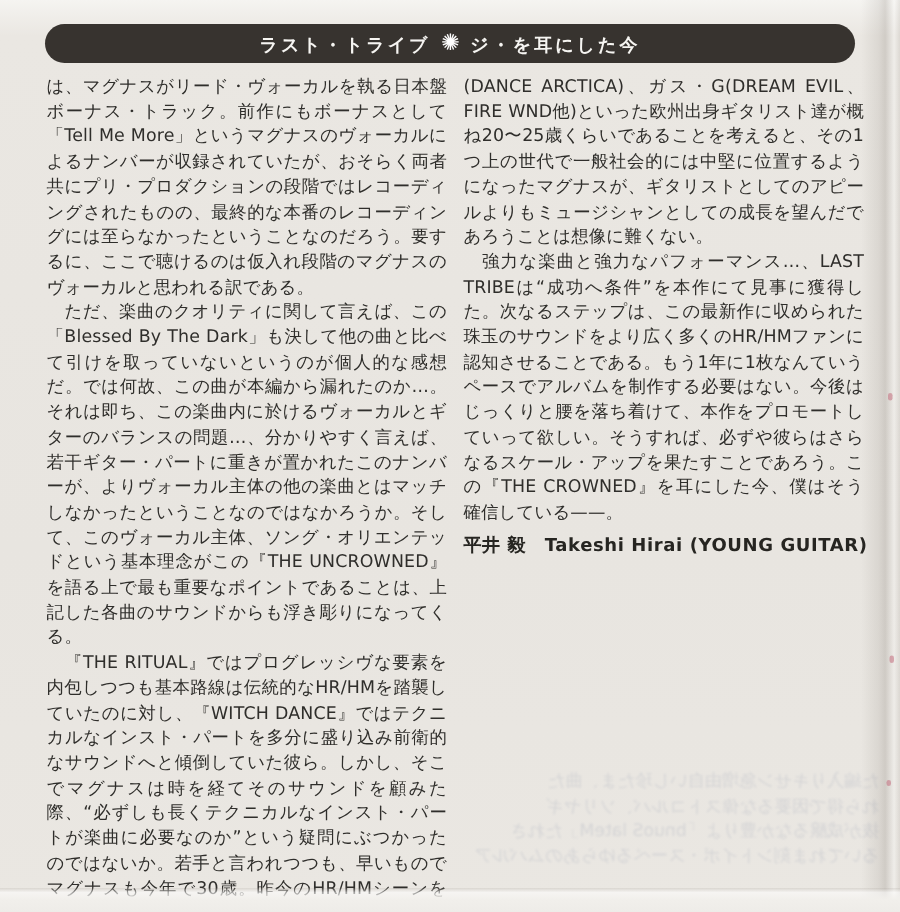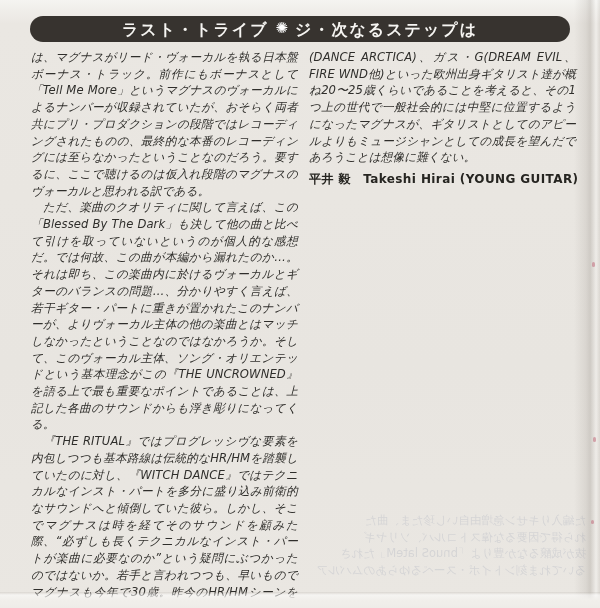--- a/index.html
+++ b/index.html
@@ -22,33 +22,33 @@
   .edge-bottom{
     position:absolute;left:0;bottom:0;width:100%;height:16px;
     background:linear-gradient(180deg,rgba(120,110,100,0.14) 0px,rgba(255,255,255,0.55) 3px,#f1efeb 8px,#eeece8 100%);
   }
   .banner{
     position:absolute;left:30px;top:16px;width:540px;height:26px;
     background:#37332f;border-radius:13px;
     display:flex;align-items:center;justify-content:center;gap:7px;
     color:#f6f5f2;
   }
-  .banner .t{font-size:16px;font-weight:bold;letter-spacing:2px;line-height:1;padding-top:1px;}
+  .banner .t{font-size:12px;font-weight:bold;letter-spacing:2px;line-height:1;padding-top:1px;}
   .banner .star{font-size:15px;line-height:1;padding-bottom:1px;color:#ffffff;}
   .cols{
     position:absolute;left:31px;top:49px;width:545px;
     display:flex;gap:11px;
   }
   .col{
     width:267px;flex:0 0 267px;
     font-size:11.6px;line-height:16.7px;color:#2f2e2b;
     text-align:justify;
     letter-spacing:0.1px;
   }
-  .col p{margin:0;padding:0;font-style:italic;}
+  .col p{margin:0;padding:0;}
   .byline{
     margin-top:5px;
     font-weight:bold;
     text-align:right;
     font-size:12px;
     letter-spacing:0.4px;
     color:#262521;
     padding-right:2px;
     white-space:nowrap;
   }
@@ -69,31 +69,32 @@
   .speck.s3{right:6px;top:520px;height:4px;}
 </style>
 </head>
 <body>
 
 <div class="scan-page">
 
   <div class="banner">
     <span class="t">ラスト・トライブ</span>
     <span class="star">✺</span>
-    <span class="t">ジ・次なるステップは</span>
+    <span class="t">ジ・を耳にした今</span>
   </div>
 
   <div class="cols">
     <div class="col">
       <p>は、マグナスがリード・ヴォーカルを執る日本盤ボーナス・トラック。前作にもボーナスとして「Tell Me More」というマグナスのヴォーカルによるナンバーが収録されていたが、おそらく両者共にプリ・プロダクションの段階ではレコーディングされたものの、最終的な本番のレコーディングには至らなかったということなのだろう。要するに、ここで聴けるのは仮入れ段階のマグナスのヴォーカルと思われる訳である。</p>
       <p>　ただ、楽曲のクオリティに関して言えば、この「Blessed By The Dark」も決して他の曲と比べて引けを取っていないというのが個人的な感想だ。では何故、この曲が本編から漏れたのか…。それは即ち、この楽曲内に於けるヴォーカルとギターのバランスの問題…、分かりやすく言えば、若干ギター・パートに重きが置かれたこのナンバーが、よりヴォーカル主体の他の楽曲とはマッチしなかったということなのではなかろうか。そして、このヴォーカル主体、ソング・オリエンテッドという基本理念がこの『THE UNCROWNED』を語る上で最も重要なポイントであることは、上記した各曲のサウンドからも浮き彫りになってくる。</p>
       <p>　『THE RITUAL』ではプログレッシヴな要素を内包しつつも基本路線は伝統的なHR/HMを踏襲していたのに対し、『WITCH DANCE』ではテクニカルなインスト・パートを多分に盛り込み前衛的なサウンドへと傾倒していた彼ら。しかし、そこでマグナスは時を経てそのサウンドを顧みた際、“必ずしも長くテクニカルなインスト・パートが楽曲に必要なのか”という疑問にぶつかったのではないか。若手と言われつつも、早いものでマグナスも今年で30歳。昨今のHR/HMシーンを賑わすアレキシ・ライホ(CHILDREN OF BODOM)やヤニ・リマタイネン</p>
     </div>
     <div class="col">
       <p>(DANCE ARCTICA)、ガス・G(DREAM EVIL、FIRE WND他)といった欧州出身ギタリスト達が概ね20〜25歳くらいであることを考えると、その1つ上の世代で一般社会的には中堅に位置するようになったマグナスが、ギタリストとしてのアピールよりもミュージシャンとしての成長を望んだであろうことは想像に難くない。</p>
+      <p>　強力な楽曲と強力なパフォーマンス…、LAST TRIBEは“成功へ条件”を本作にて見事に獲得した。次なるステップは、この最新作に収められた珠玉のサウンドをより広く多くのHR/HMファンに認知させることである。もう1年に1枚なんていうペースでアルバムを制作する必要はない。今後はじっくりと腰を落ち着けて、本作をプロモートしていって欲しい。そうすれば、必ずや彼らはさらなるスケール・アップを果たすことであろう。この『THE CROWNED』を耳にした今、僕はそう確信している——。</p>
       <div class="byline">平井 毅　Takeshi Hirai (YOUNG GUITAR)</div>
     </div>
   </div>
 
   <div class="bleed">
     <div>た編入りキせン急増由自いし珍たま、曲た</div>
     <div>れら得で因要るな偉ストコルバ、ソリヤギ</div>
     <div>抜が成醸るなか豊りよ「bnuoS lateM」たれさ</div>
     <div>るいてれま刻ントイポ・スーペるゆらあのムバルア</div>
   </div>

